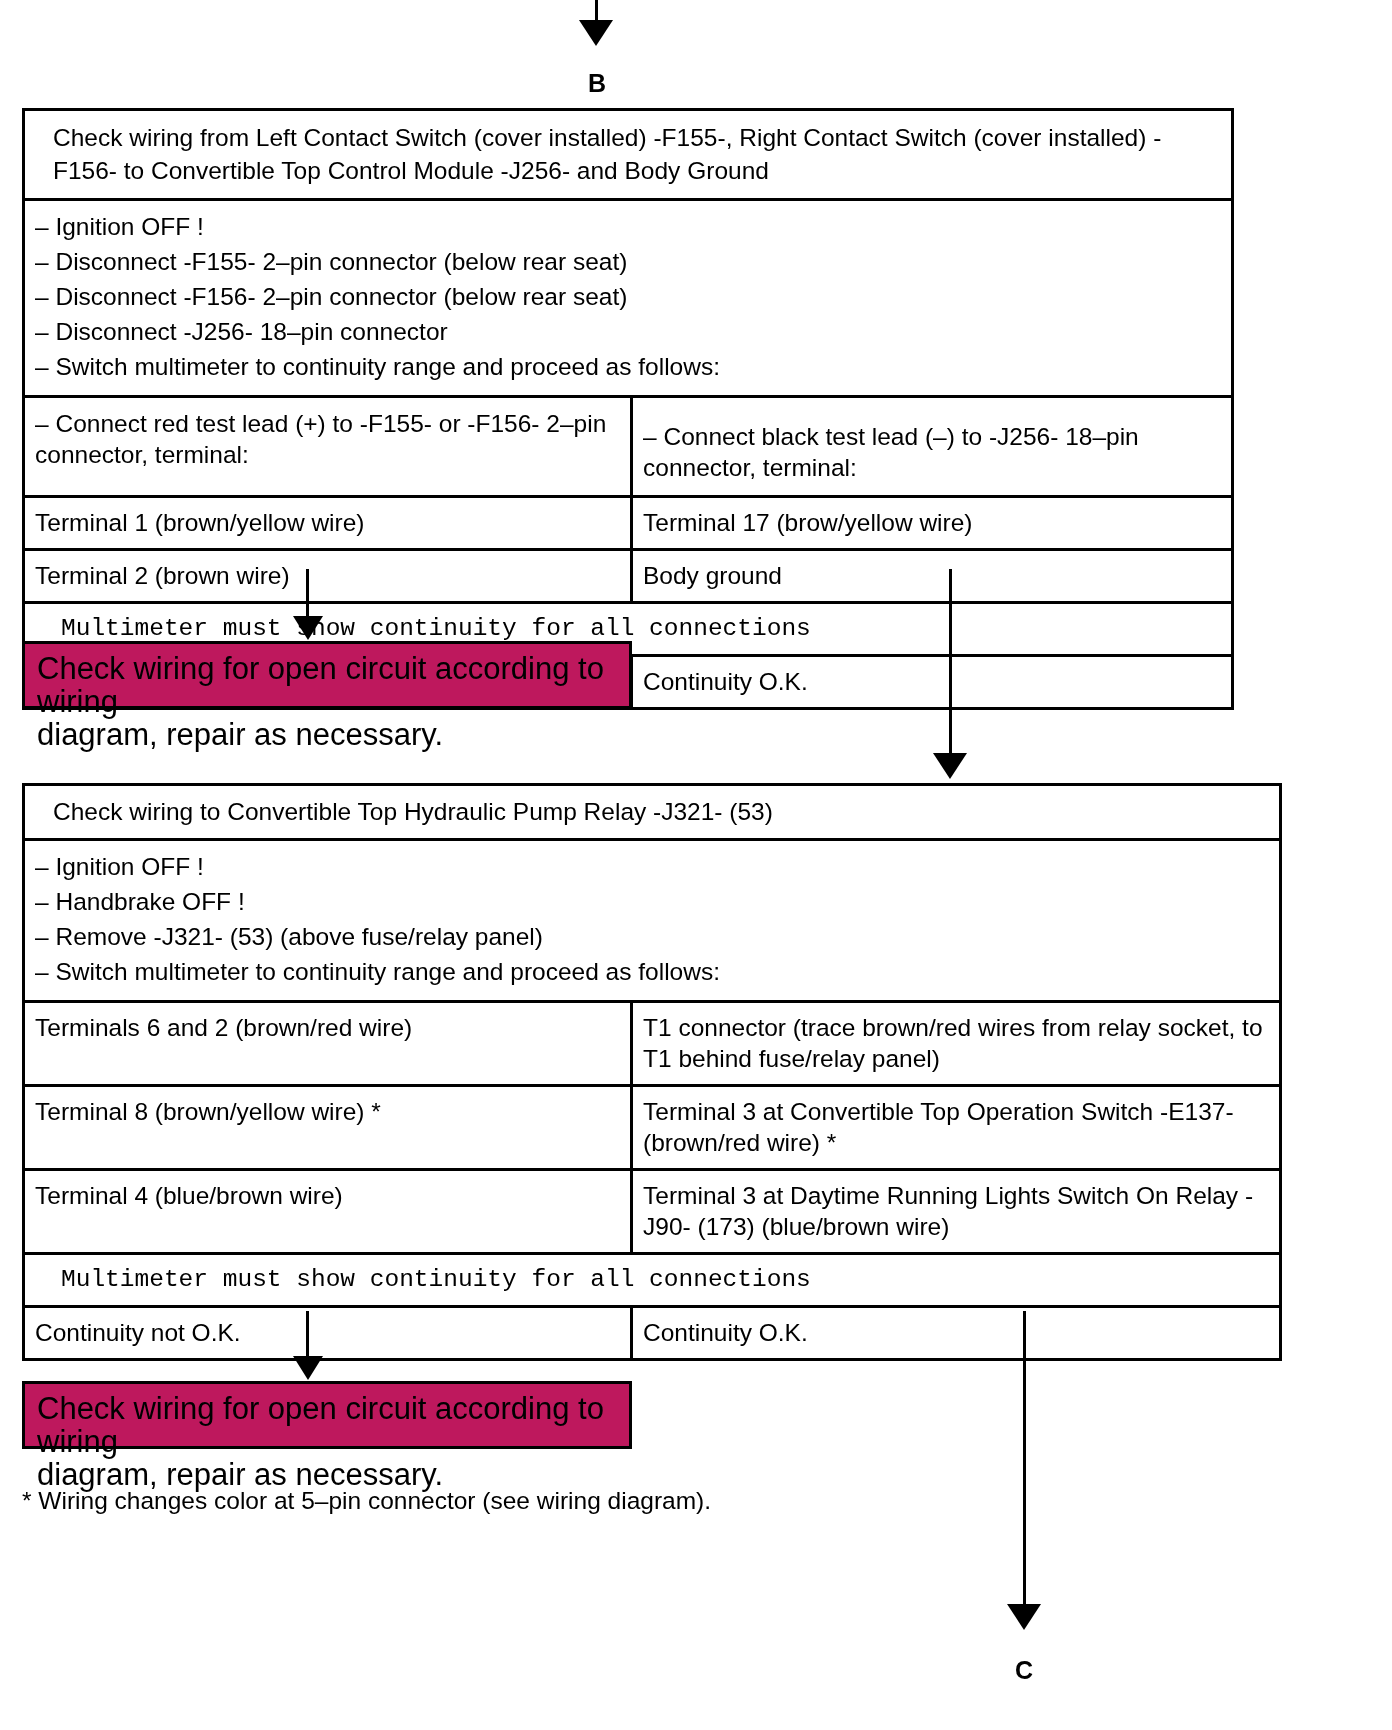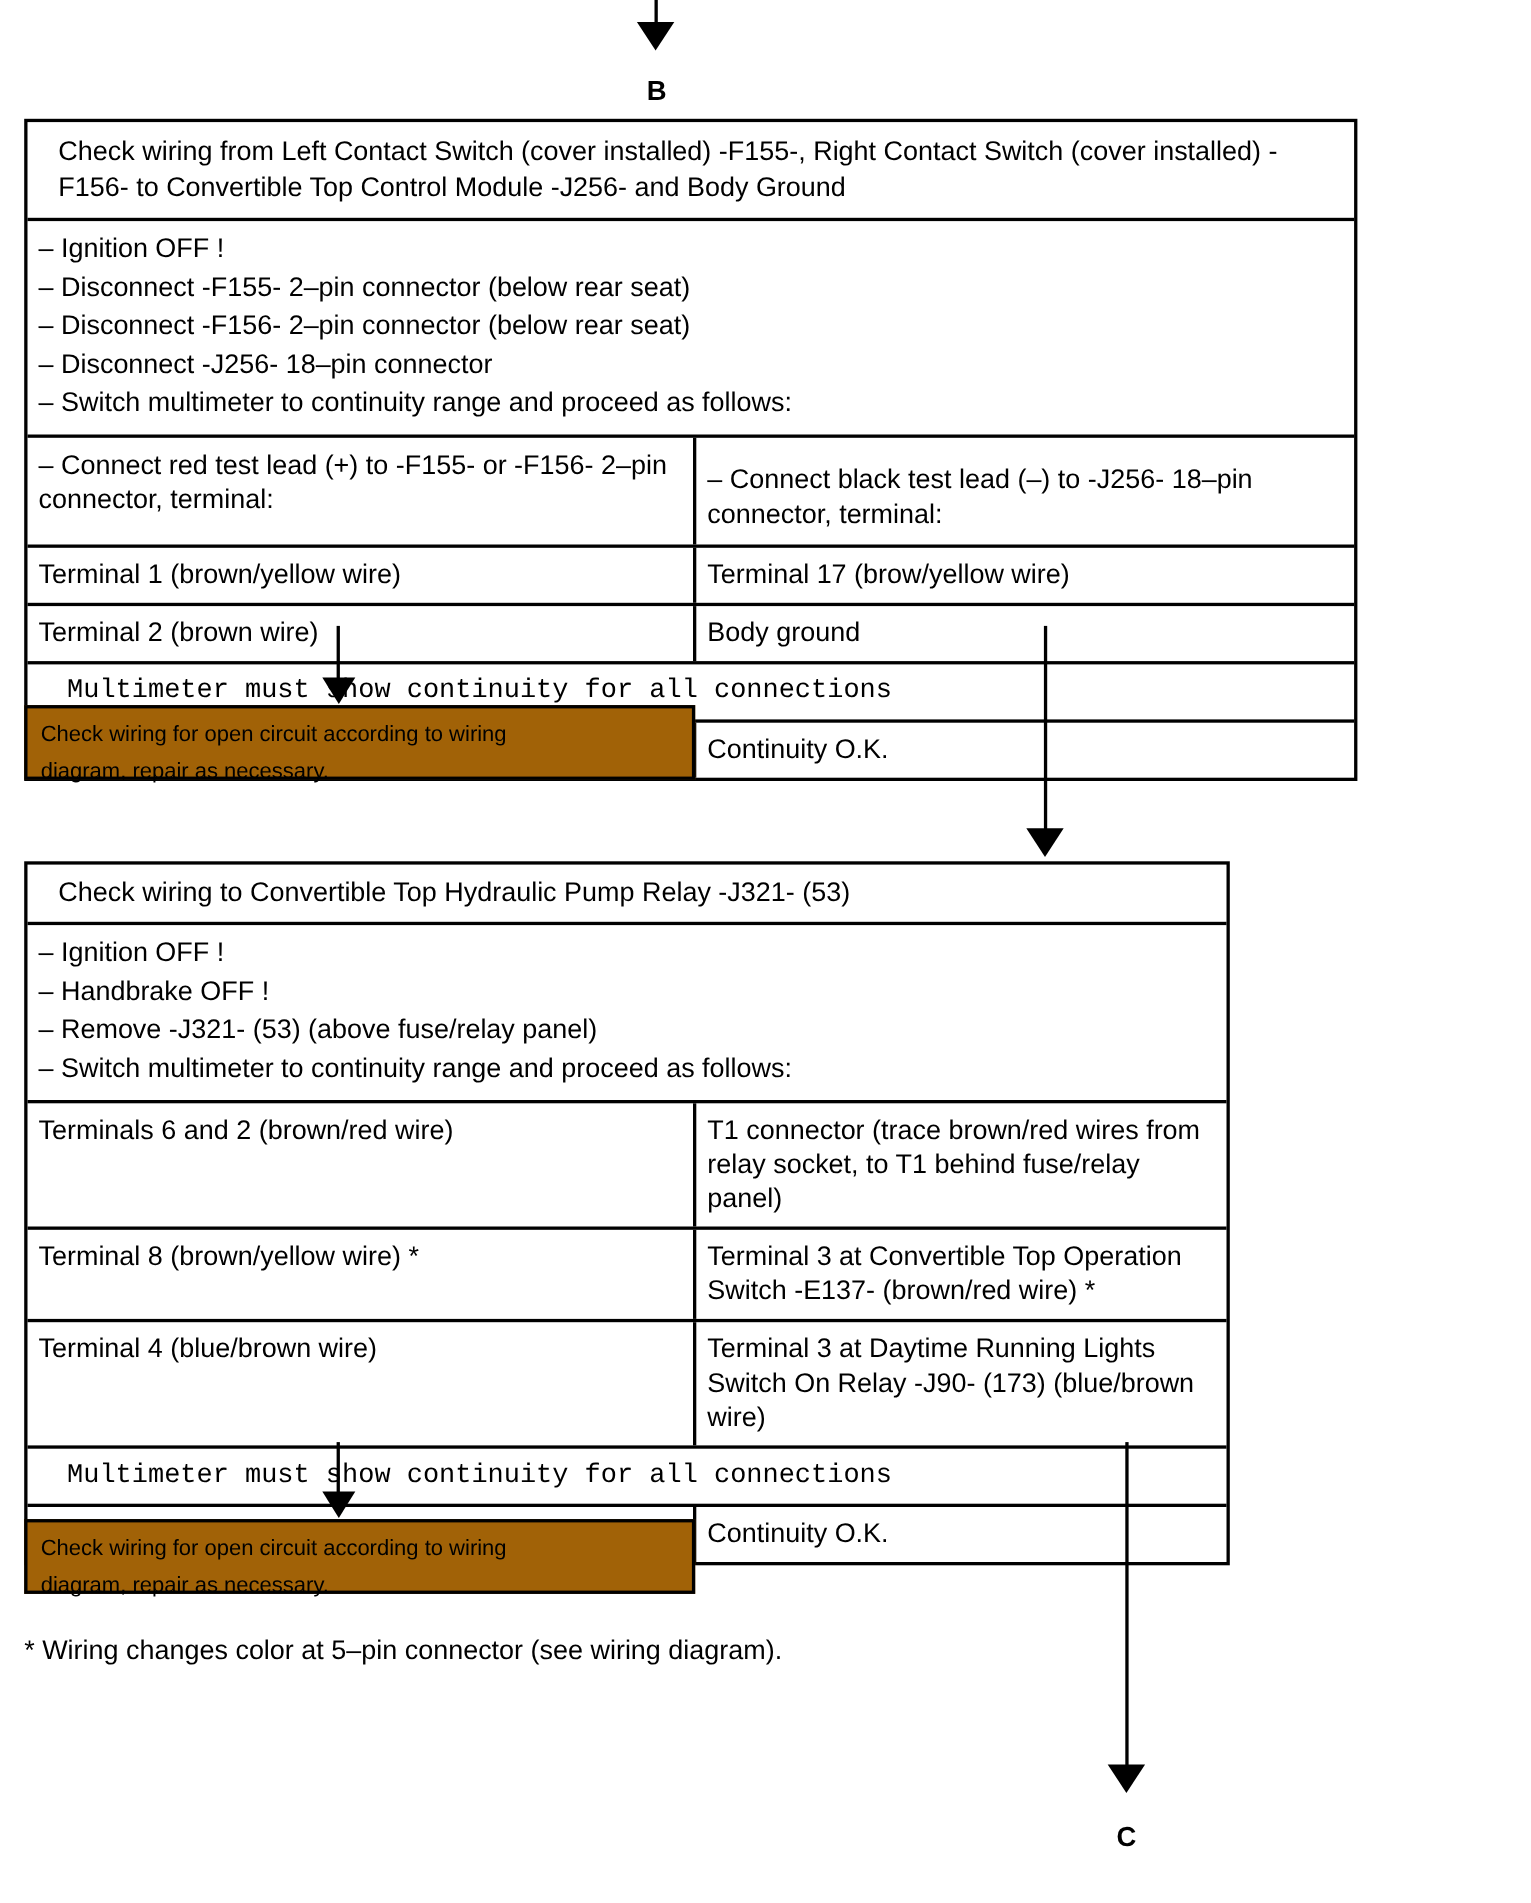--- a/index.html
+++ b/index.html
@@ -97,23 +97,23 @@
   .bullets .bline {
     font-size: 24.5px;
     line-height: 35px;
     white-space: nowrap;
   }
 
   .plainbox {
     position: absolute;
     border: 3px solid #000;
     box-sizing: border-box;
-    background: #a16207;
+    background: #be185d;
     padding: 8px 10px 9px 12px;
-    font-size: 20px;
+    font-size: 31px;
     line-height: 33px;
   }
 
   .footnote {
     position: absolute;
     font-size: 24.5px;
     line-height: 31px;
     white-space: nowrap;
   }
 </style>
@@ -171,21 +171,21 @@
   <div class="arrowhead small" style="left:293px; top:616px;"></div>
 
   <div class="plainbox" style="left:22px; top:641px; width:610px; height:68px;">
     <div>Check wiring for open circuit according to wiring</div>
     <div>diagram, repair as necessary.</div>
   </div>
 
   <div class="vline" style="left:949px; top:569px; height:187px;"></div>
   <div class="arrowhead" style="left:933px; top:753px;"></div>
 
-  <div class="flowtable" style="left:22px; top:783px; width:1096px;">
+  <div class="flowtable" style="left:22px; top:783px; width:1260px;">
 
     <div class="frow">
       <div class="fcell full title" style="padding-top:10px; padding-bottom:11px;">Check wiring to Convertible Top Hydraulic Pump Relay -J321- (53)</div>
     </div>
 
     <div class="frow">
       <div class="fcell full bullets">
         <div class="bline">– Ignition OFF !</div>
         <div class="bline">– Handbrake OFF !</div>
         <div class="bline">– Remove -J321- (53) (above fuse/relay panel)</div>

